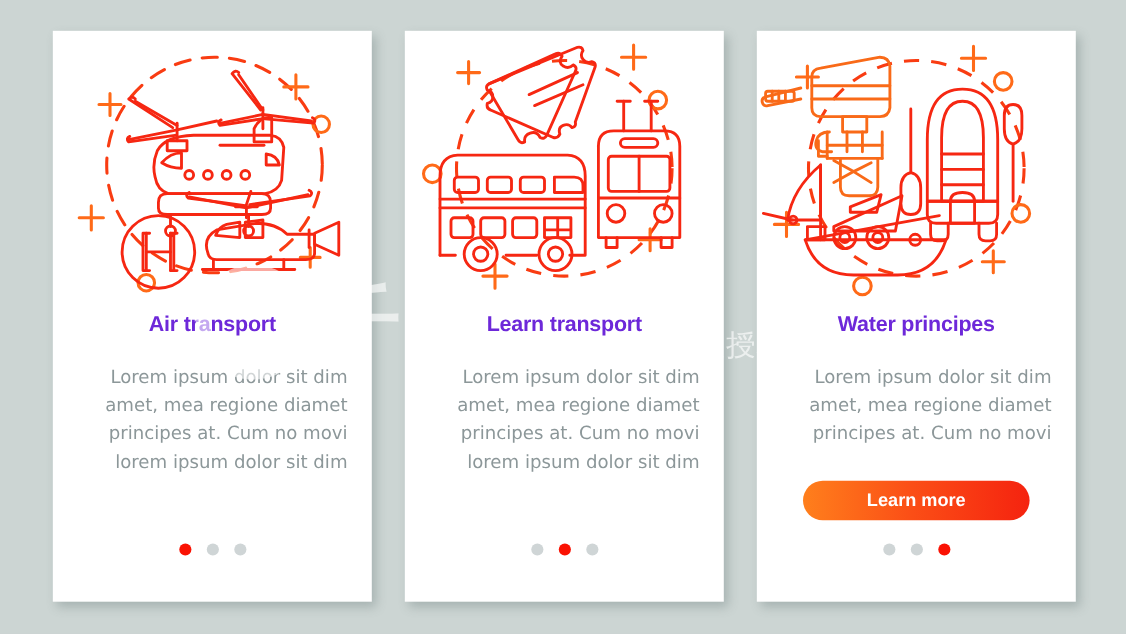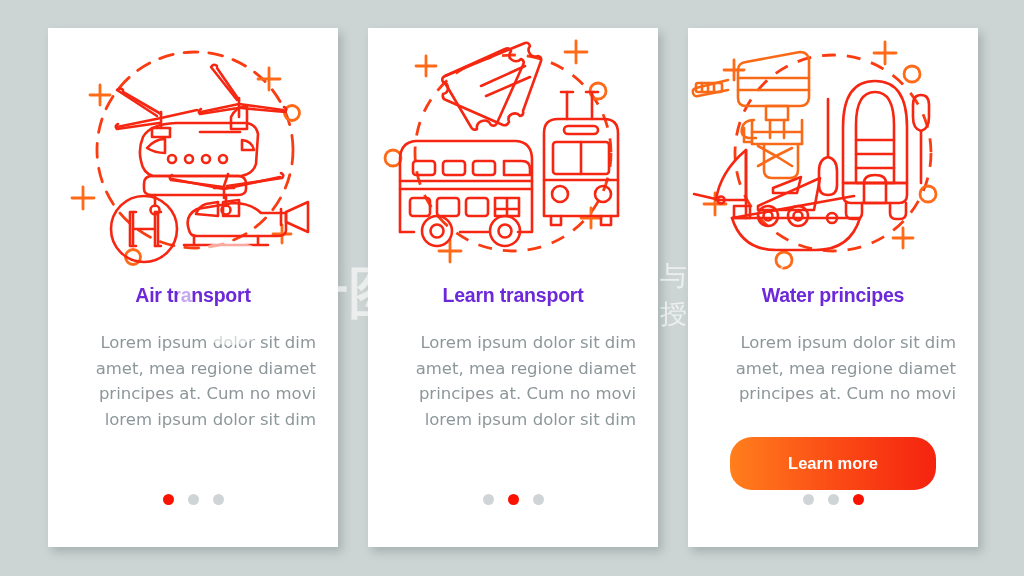--- a/index.html
+++ b/index.html
@@ -29,21 +29,21 @@
     gap: 10px;
   }
   .wm-ring {
     width: 104px; height: 104px;
     border: 13px solid rgba(255,255,255,0.60);
     border-radius: 50%;
     flex: none;
   }
   .wm-cn {
     font-family: "DejaVu Sans", sans-serif;
-    font-size: 56px;
+    font-size: 72px;
     font-weight: bold;
     color: rgba(255,255,255,0.60);
     line-height: 104px;
     white-space: nowrap;
   }
   .wm-line1 {
     position: absolute;
     left: 492px; top: 258px;
     font-family: "DejaVu Sans", sans-serif;
     font-size: 27px;
@@ -99,21 +99,21 @@
     line-height: 25.5px;
     color: #8c9799;
     font-family: "DejaVu Sans", sans-serif;
   }
 
   .learn-more {
     position: absolute;
     left: 42px;
     top: 409px;
     width: 206px;
-    height: 53px;
+    height: 36px;
     border: none;
     border-radius: 22px;
     background: linear-gradient(90deg, #ff7f1c 0%, #fb4e16 48%, #f5230f 100%);
     color: #ffffff;
     font-size: 16.5px;
     font-weight: bold;
     font-family: "Liberation Sans", sans-serif;
     cursor: pointer;
   }
 
@@ -129,21 +129,20 @@
   .dot.active { background: #fa1203; }
 </style>
 </head>
 <body>
 
 <div id="watermark">
   <div class="wm-logo">
     <div class="wm-ring"></div>
     <div class="wm-cn">千图</div>
   </div>
-  <div class="wm-line1">营销创意服务与协作平台</div>
   <div class="wm-line2">商用请获取授权</div>
 </div>
 
 <div class="card" id="card-air">
   <div class="illustration">
     <svg viewBox="0 0 290 250" xmlns="http://www.w3.org/2000/svg">
       <g fill="none" stroke="#f93c12" stroke-width="2.6" stroke-linecap="round" stroke-linejoin="round">
 
         <circle cx="147" cy="122" r="98" stroke="#f93c12" stroke-width="2.8" stroke-dasharray="14 11"></circle>
       </g>

